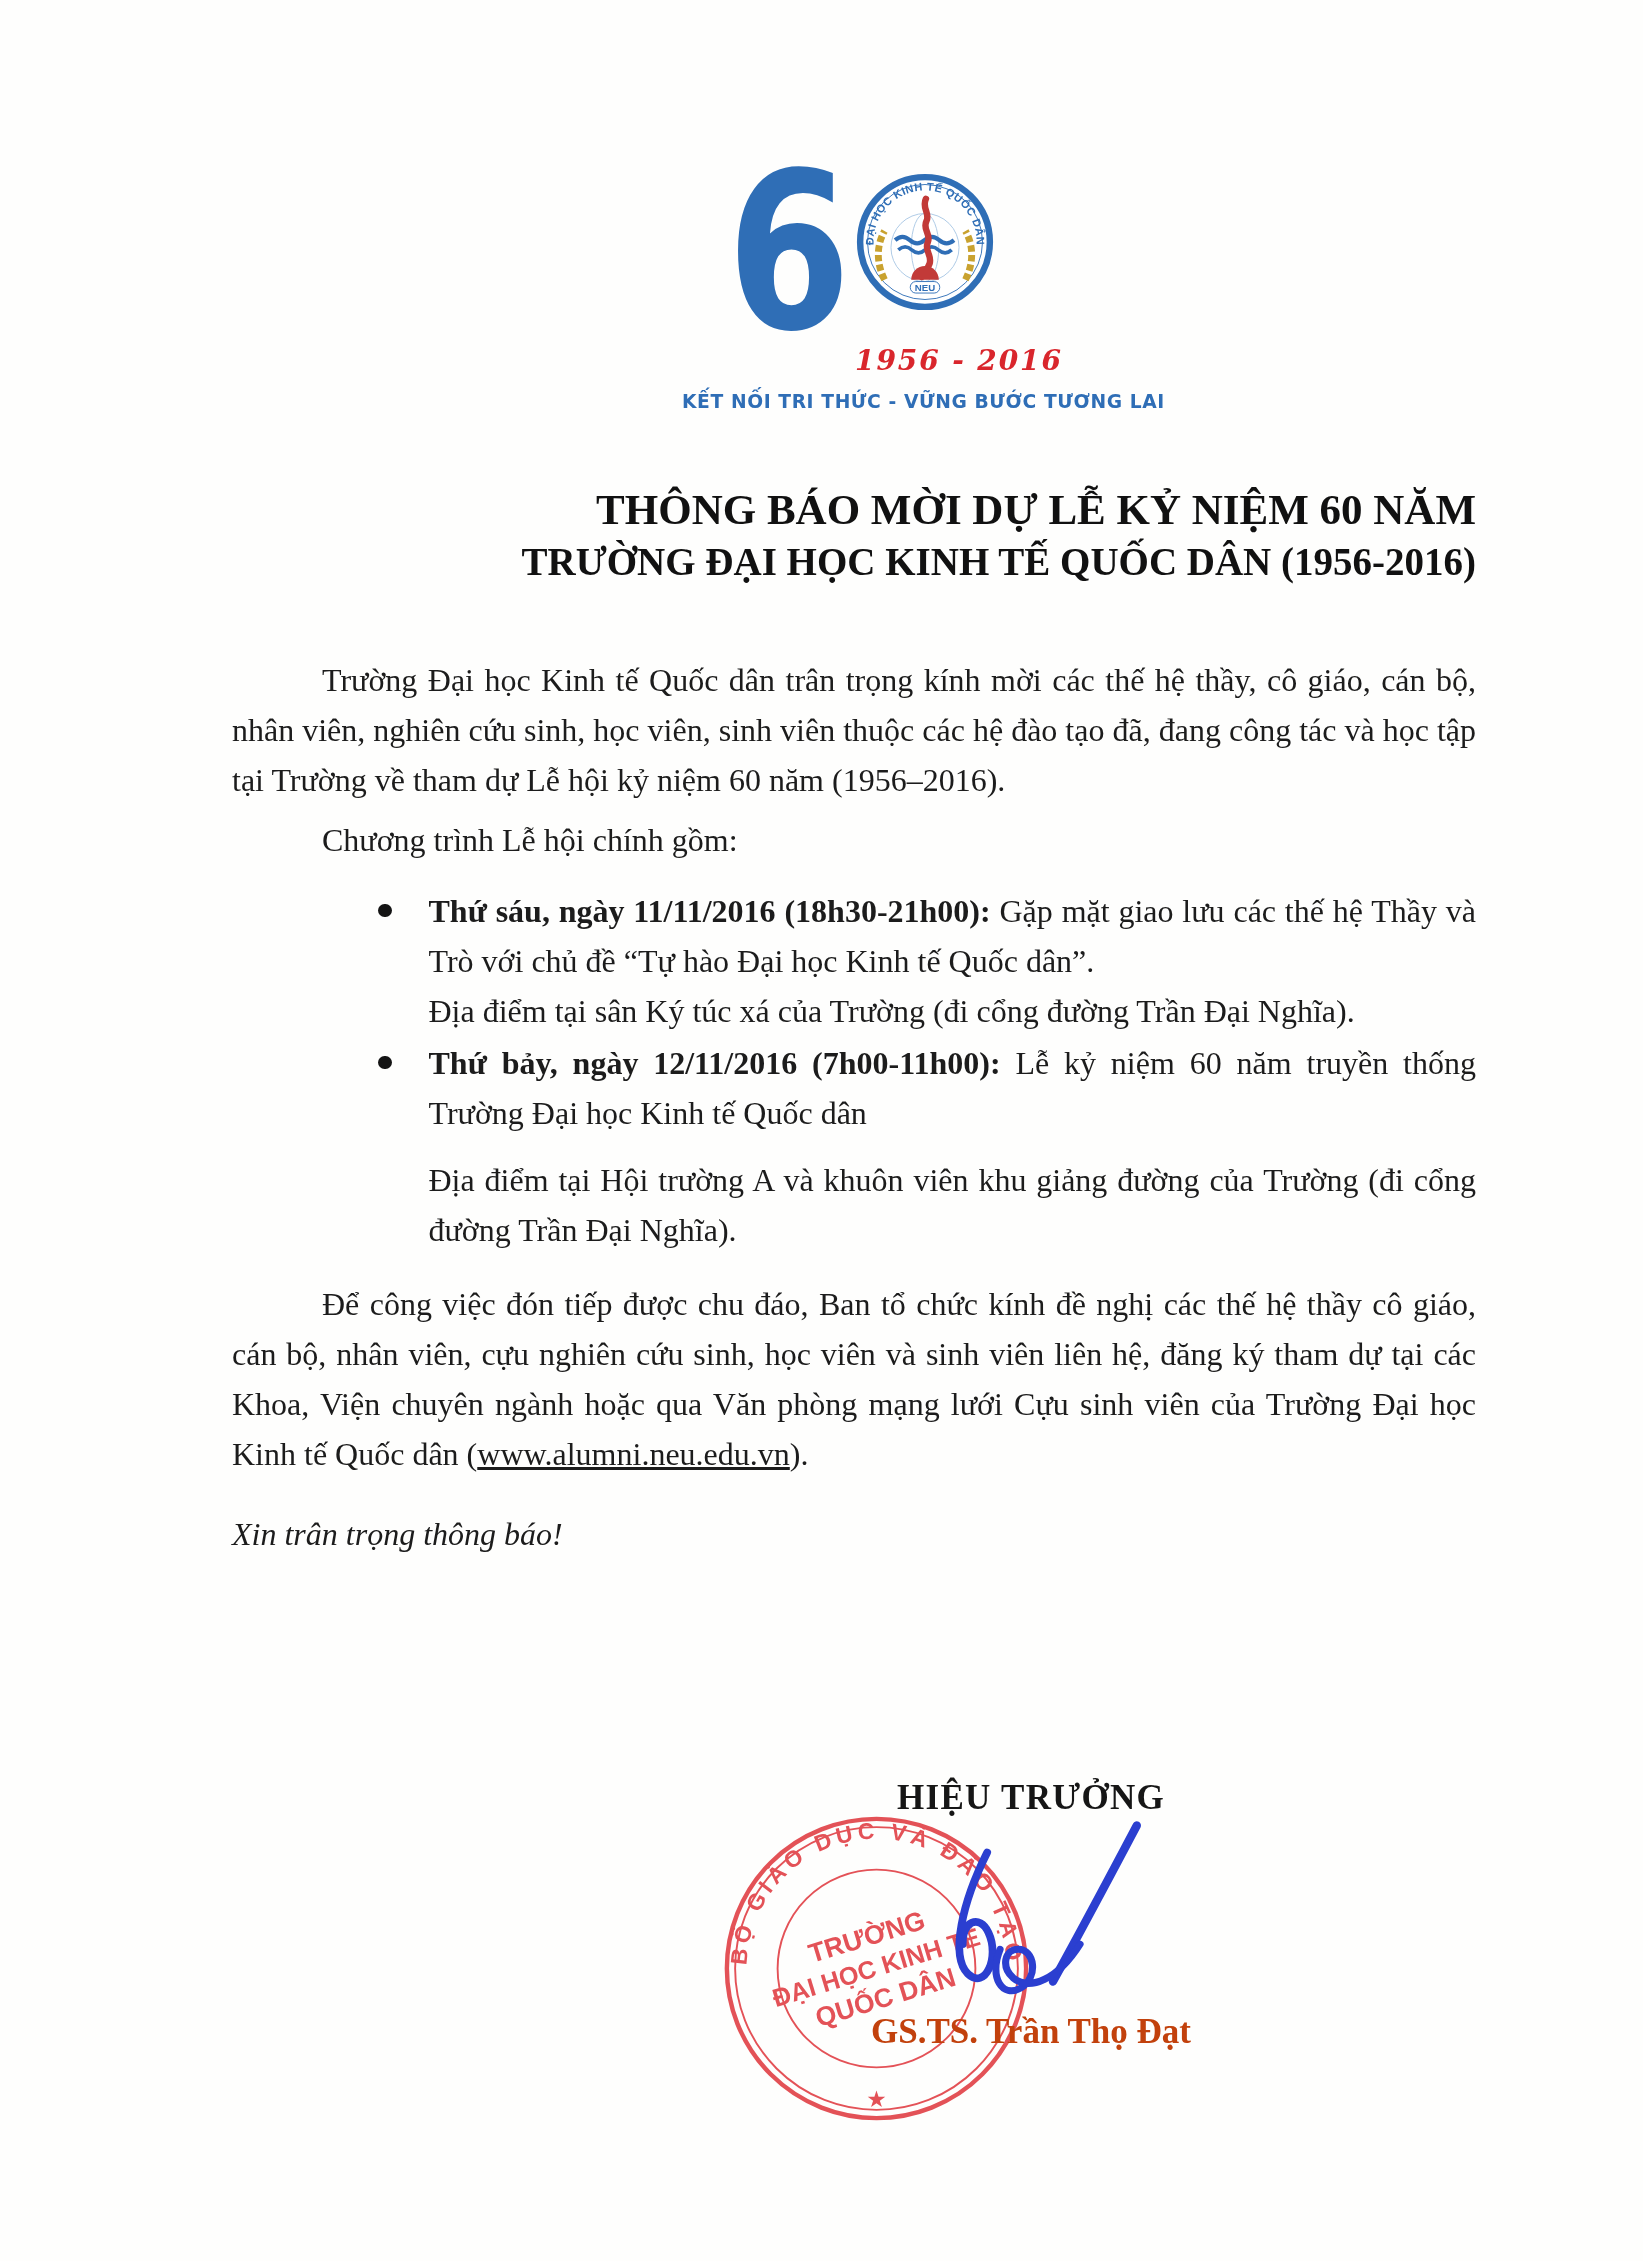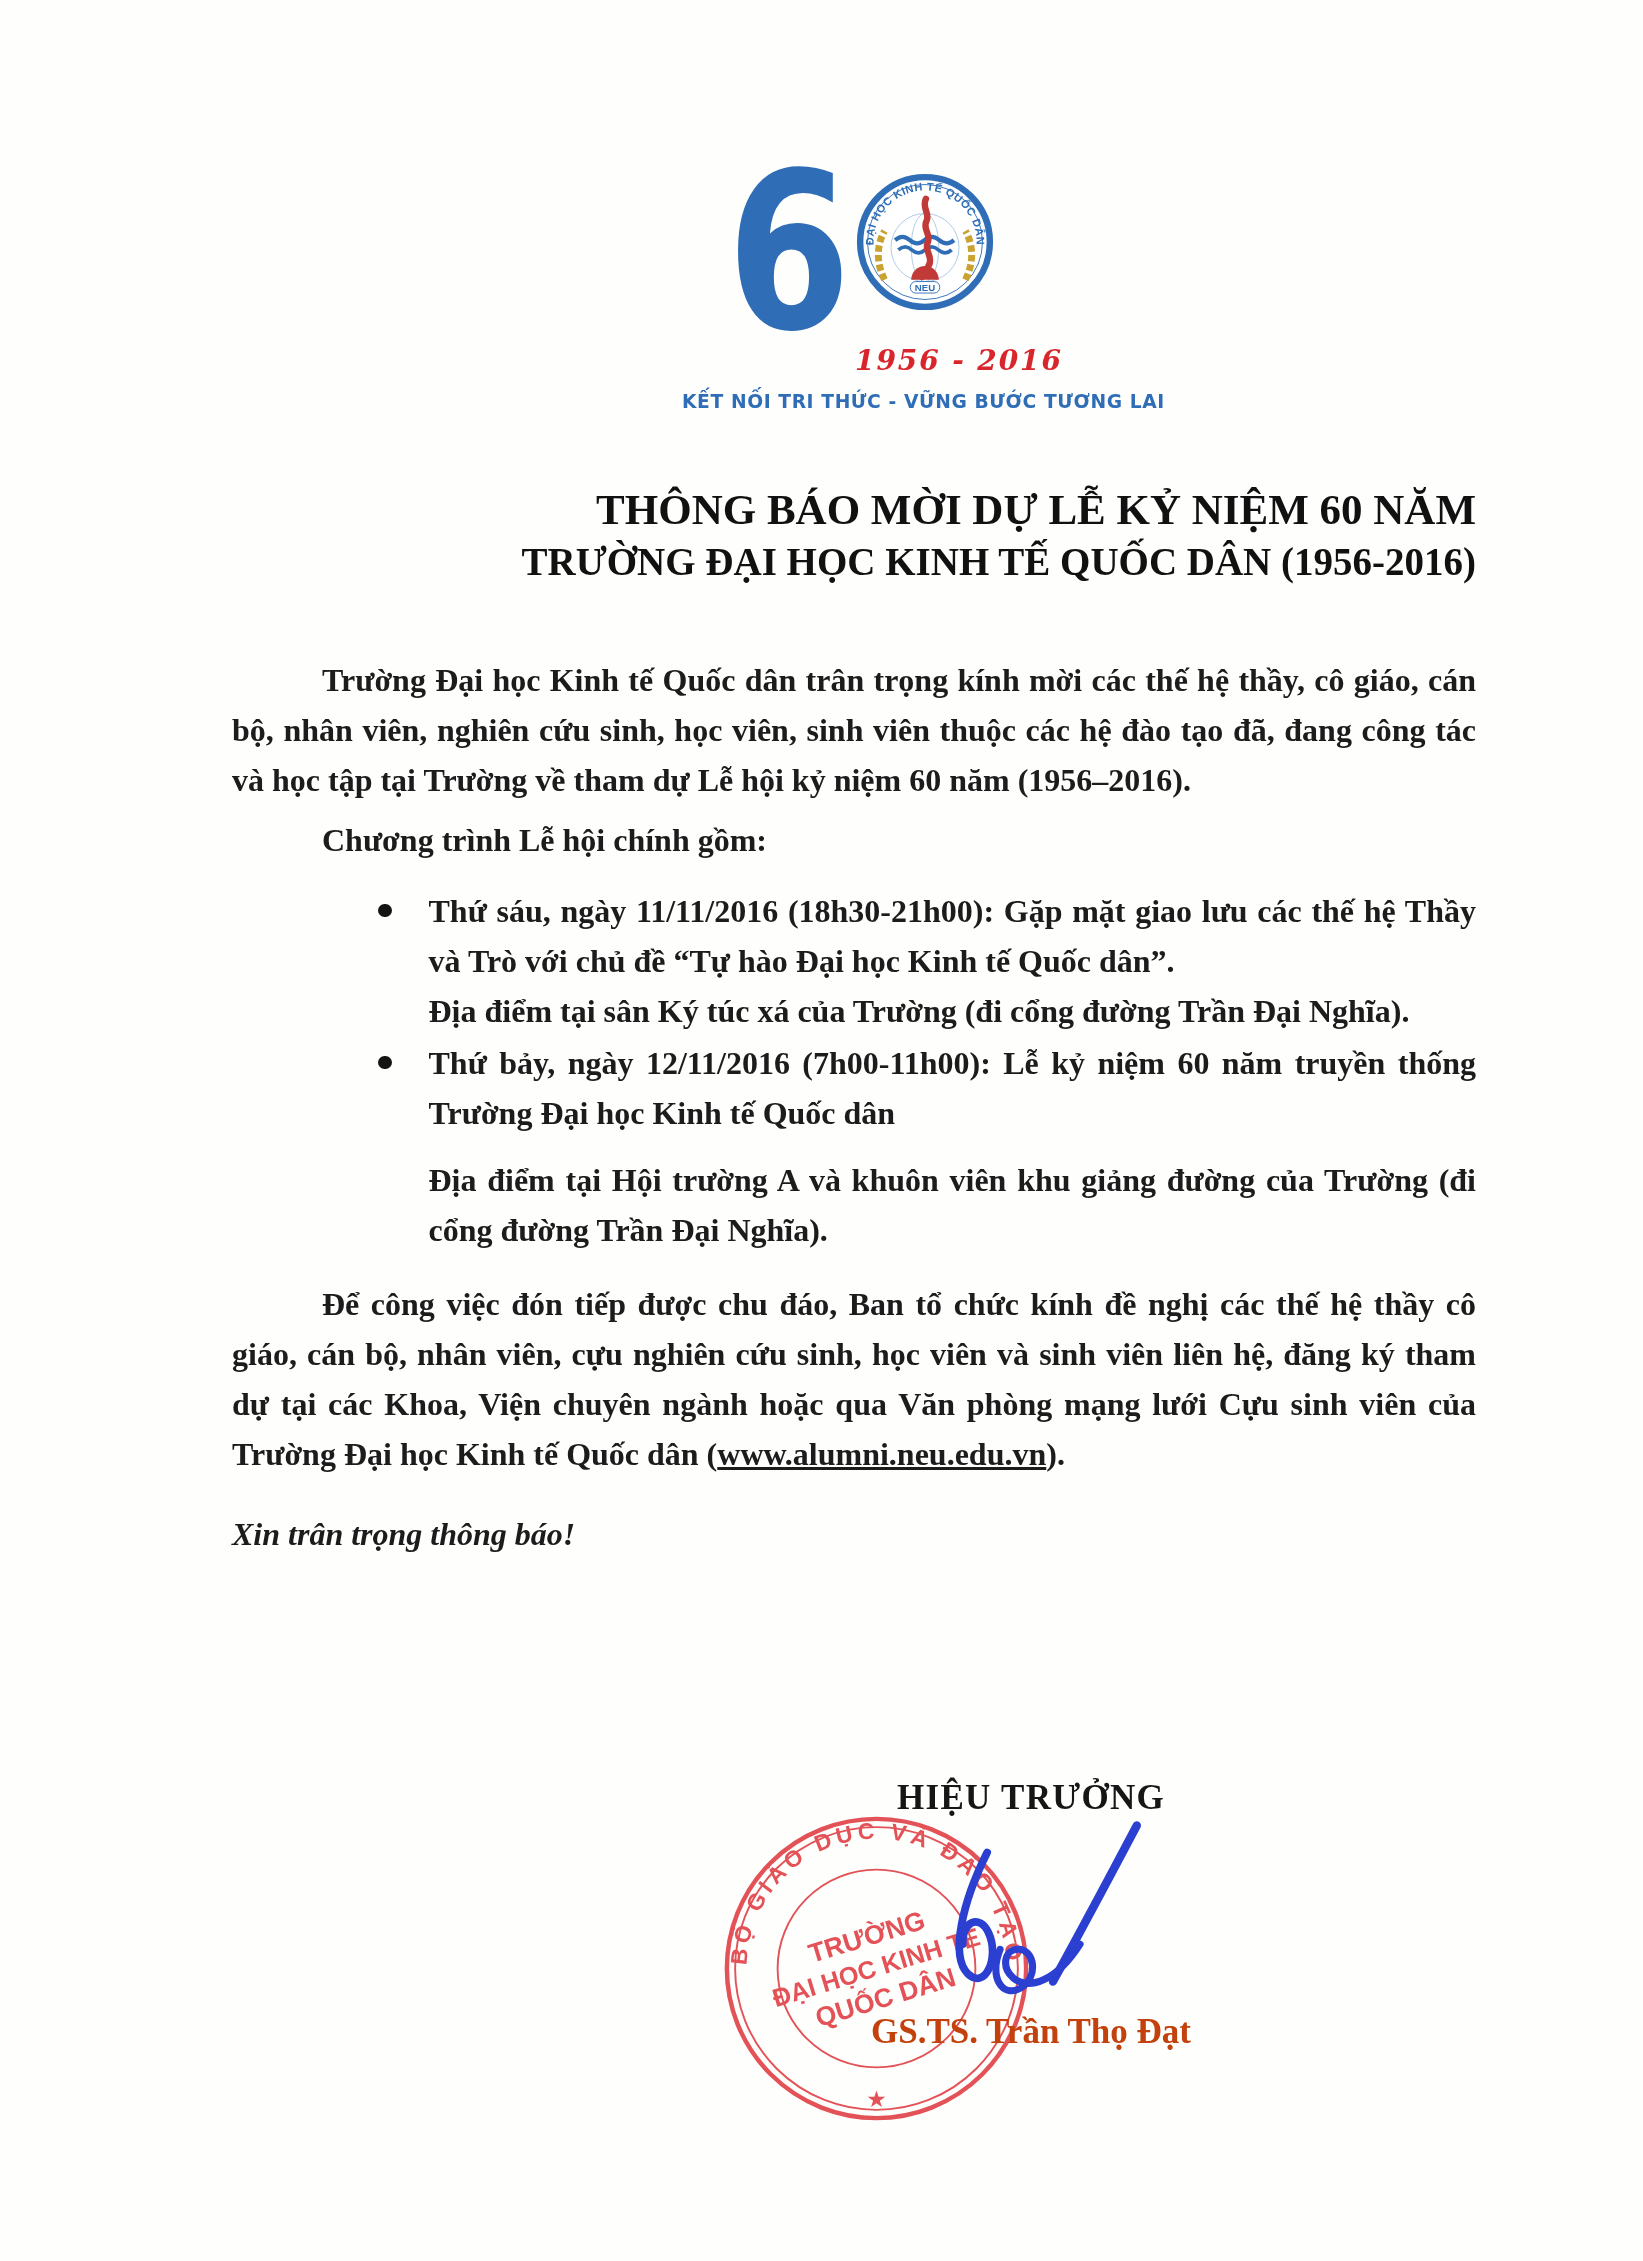--- a/index.html
+++ b/index.html
@@ -51,21 +51,21 @@
     white-space: nowrap;
   }
 
   
   .title-block { position: absolute; top: 485px; left: 232px; width: 1244px; text-align: right; color: #111; }
   .title-line1 { font-size: 43px; font-weight: bold; letter-spacing: 0px; }
   .title-line2 { font-size: 39px; font-weight: bold; margin-top: 5px; }
 
   
   .body-block { position: absolute; top: 655px; left: 232px; width: 1244px; }
-  .body-block p { margin: 0; font-size: 32px; line-height: 50px; text-align: justify; font-weight: bold; }
+  .body-block p { margin: 0; font-size: 32px; line-height: 50px; text-align: justify; }
   .indent { text-indent: 90px; }
   .prog { margin-top: 10.3px !important; }
   .bullets { margin-top: 20.6px; }
   .bullet-item { display: flex; margin-top: 2px; }
   .bullet-dot { flex: 0 0 auto; width: 13.5px; height: 13.5px; border-radius: 50%; background: #141414; margin: 18px 0 0 146px; }
   .bullet-body { margin-left: 37px; flex: 1; }
   .spaced { margin-top: 17px !important; }
   .closing { margin-top: 24.5px !important; }
   .salutation {
     font-style: italic;

